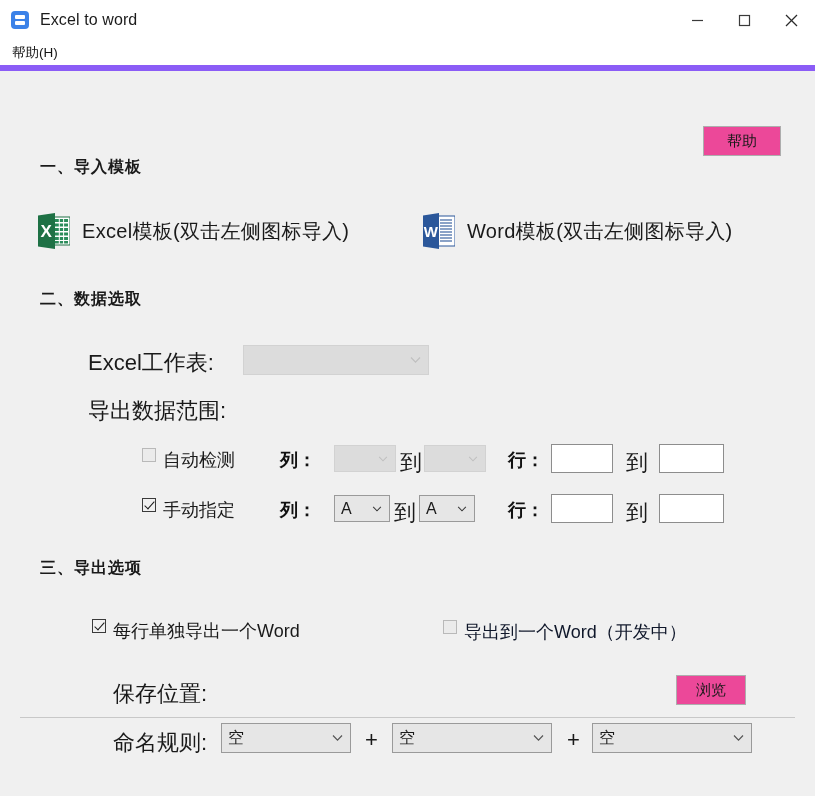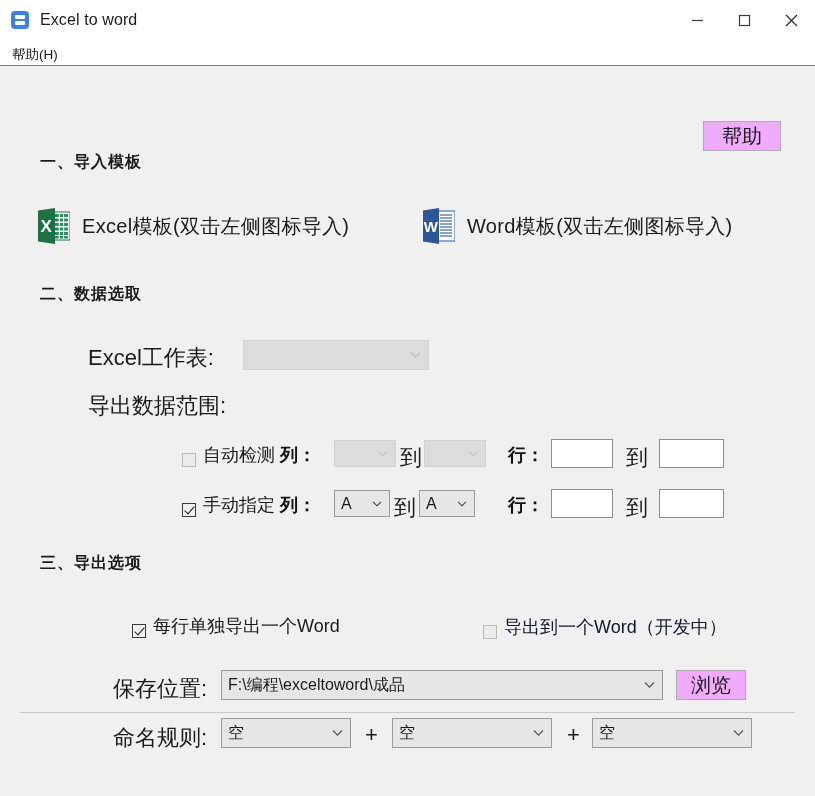--- a/index.html
+++ b/index.html
@@ -69,22 +69,22 @@
     justify-content: center;
     color: #3a3a3a;
   }
   .winbtn svg { display:block; }
 
   
   .menubar {
     height: 24px;
     background: #ffffff;
     display: flex;
-    align-items: flex-end;
-    border-bottom: 1px solid #8b5cf6;
+    align-items: center;
+    border-bottom: 6px solid #8b5cf6;
   }
   .menu-item {
     font-size: 13.5px;
     color: #141414;
     padding: 0 6px;
     margin-left: 6px;
     line-height: 20px;
   }
 
   
@@ -103,23 +103,23 @@
     letter-spacing: 1px;
   }
 
   
   .help-btn {
     position: absolute;
     right: 34px;
     top: 55px;
     width: 78px;
     height: 30px;
-    background: #f0abfc;
+    background: #ec4899;
     border: 1px solid #adadad;
-    font-size: 20px;
+    font-size: 15px;
     color: #1a1a1a;
     display: flex;
     align-items: center;
     justify-content: center;
     box-sizing: border-box;
   }
   .tpl-item {
     display: flex;
     align-items: center;
   }
@@ -187,21 +187,21 @@
     left: 4px; top: 0px;
     width: 4px; height: 9px;
     border: solid #1a1a1a;
     border-width: 0 1.6px 1.6px 0;
     transform: rotate(42deg);
   }
   .cb.disabled {
     border-color: #b9b9b9;
     background: #ebebeb;
   }
-  .cbrow { display: flex; align-items: flex-end; margin-left: 40px; }
+  .cbrow { display: flex; align-items: flex-start; }
   .cbtext { font-size: 18px; color: #1a1a1a; margin-left: 7px; }
   .cbtext.dim { color: #0f172a; }
 
   
   .sep {
     position: absolute;
     left: 20px;
     right: 20px;
     top: 646px;
     height: 1px;
@@ -347,26 +347,20 @@
   <div style="position:absolute;left:92px;top:548px;" class="cbrow">
     <span class="cb checked"></span>
     <span class="cbtext">每行单独导出一个Word</span>
   </div>
   <div style="position:absolute;left:443px;top:549px;" class="cbrow">
     <span class="cb disabled"></span>
     <span class="cbtext dim">导出到一个Word（开发中）</span>
   </div>
 
   <div class="lbl" style="position:absolute;left:113px;top:608px;">保存位置:</div>
-  <div class="fakeselect" style="position:absolute;left:221px;top:604px;width:442px;height:30px;">
-    <span>F:\编程\exceltoword\成品</span>
-    <svg class="chev" width="11" height="7" viewBox="0 0 11 7">
-      <path d="M1 1 L5.5 5.6 L10 1" fill="none" stroke="#555" stroke-width="1.2"></path>
-    </svg>
-  </div>
   <div class="help-btn" style="position:absolute;left:676px;top:604px;right:auto;width:70px;height:30px;">浏览</div>
 
   <div class="lbl" style="position:absolute;left:113px;top:657px;">命名规则:</div>
   <div class="fakeselect" style="position:absolute;left:221px;top:652px;width:130px;height:30px;">
     <span>空</span>
     <svg class="chev" width="11" height="7" viewBox="0 0 11 7">
       <path d="M1 1 L5.5 5.6 L10 1" fill="none" stroke="#555" stroke-width="1.2"></path>
     </svg>
   </div>
   <div class="lbl" style="position:absolute;left:365px;top:656px;">+</div>

